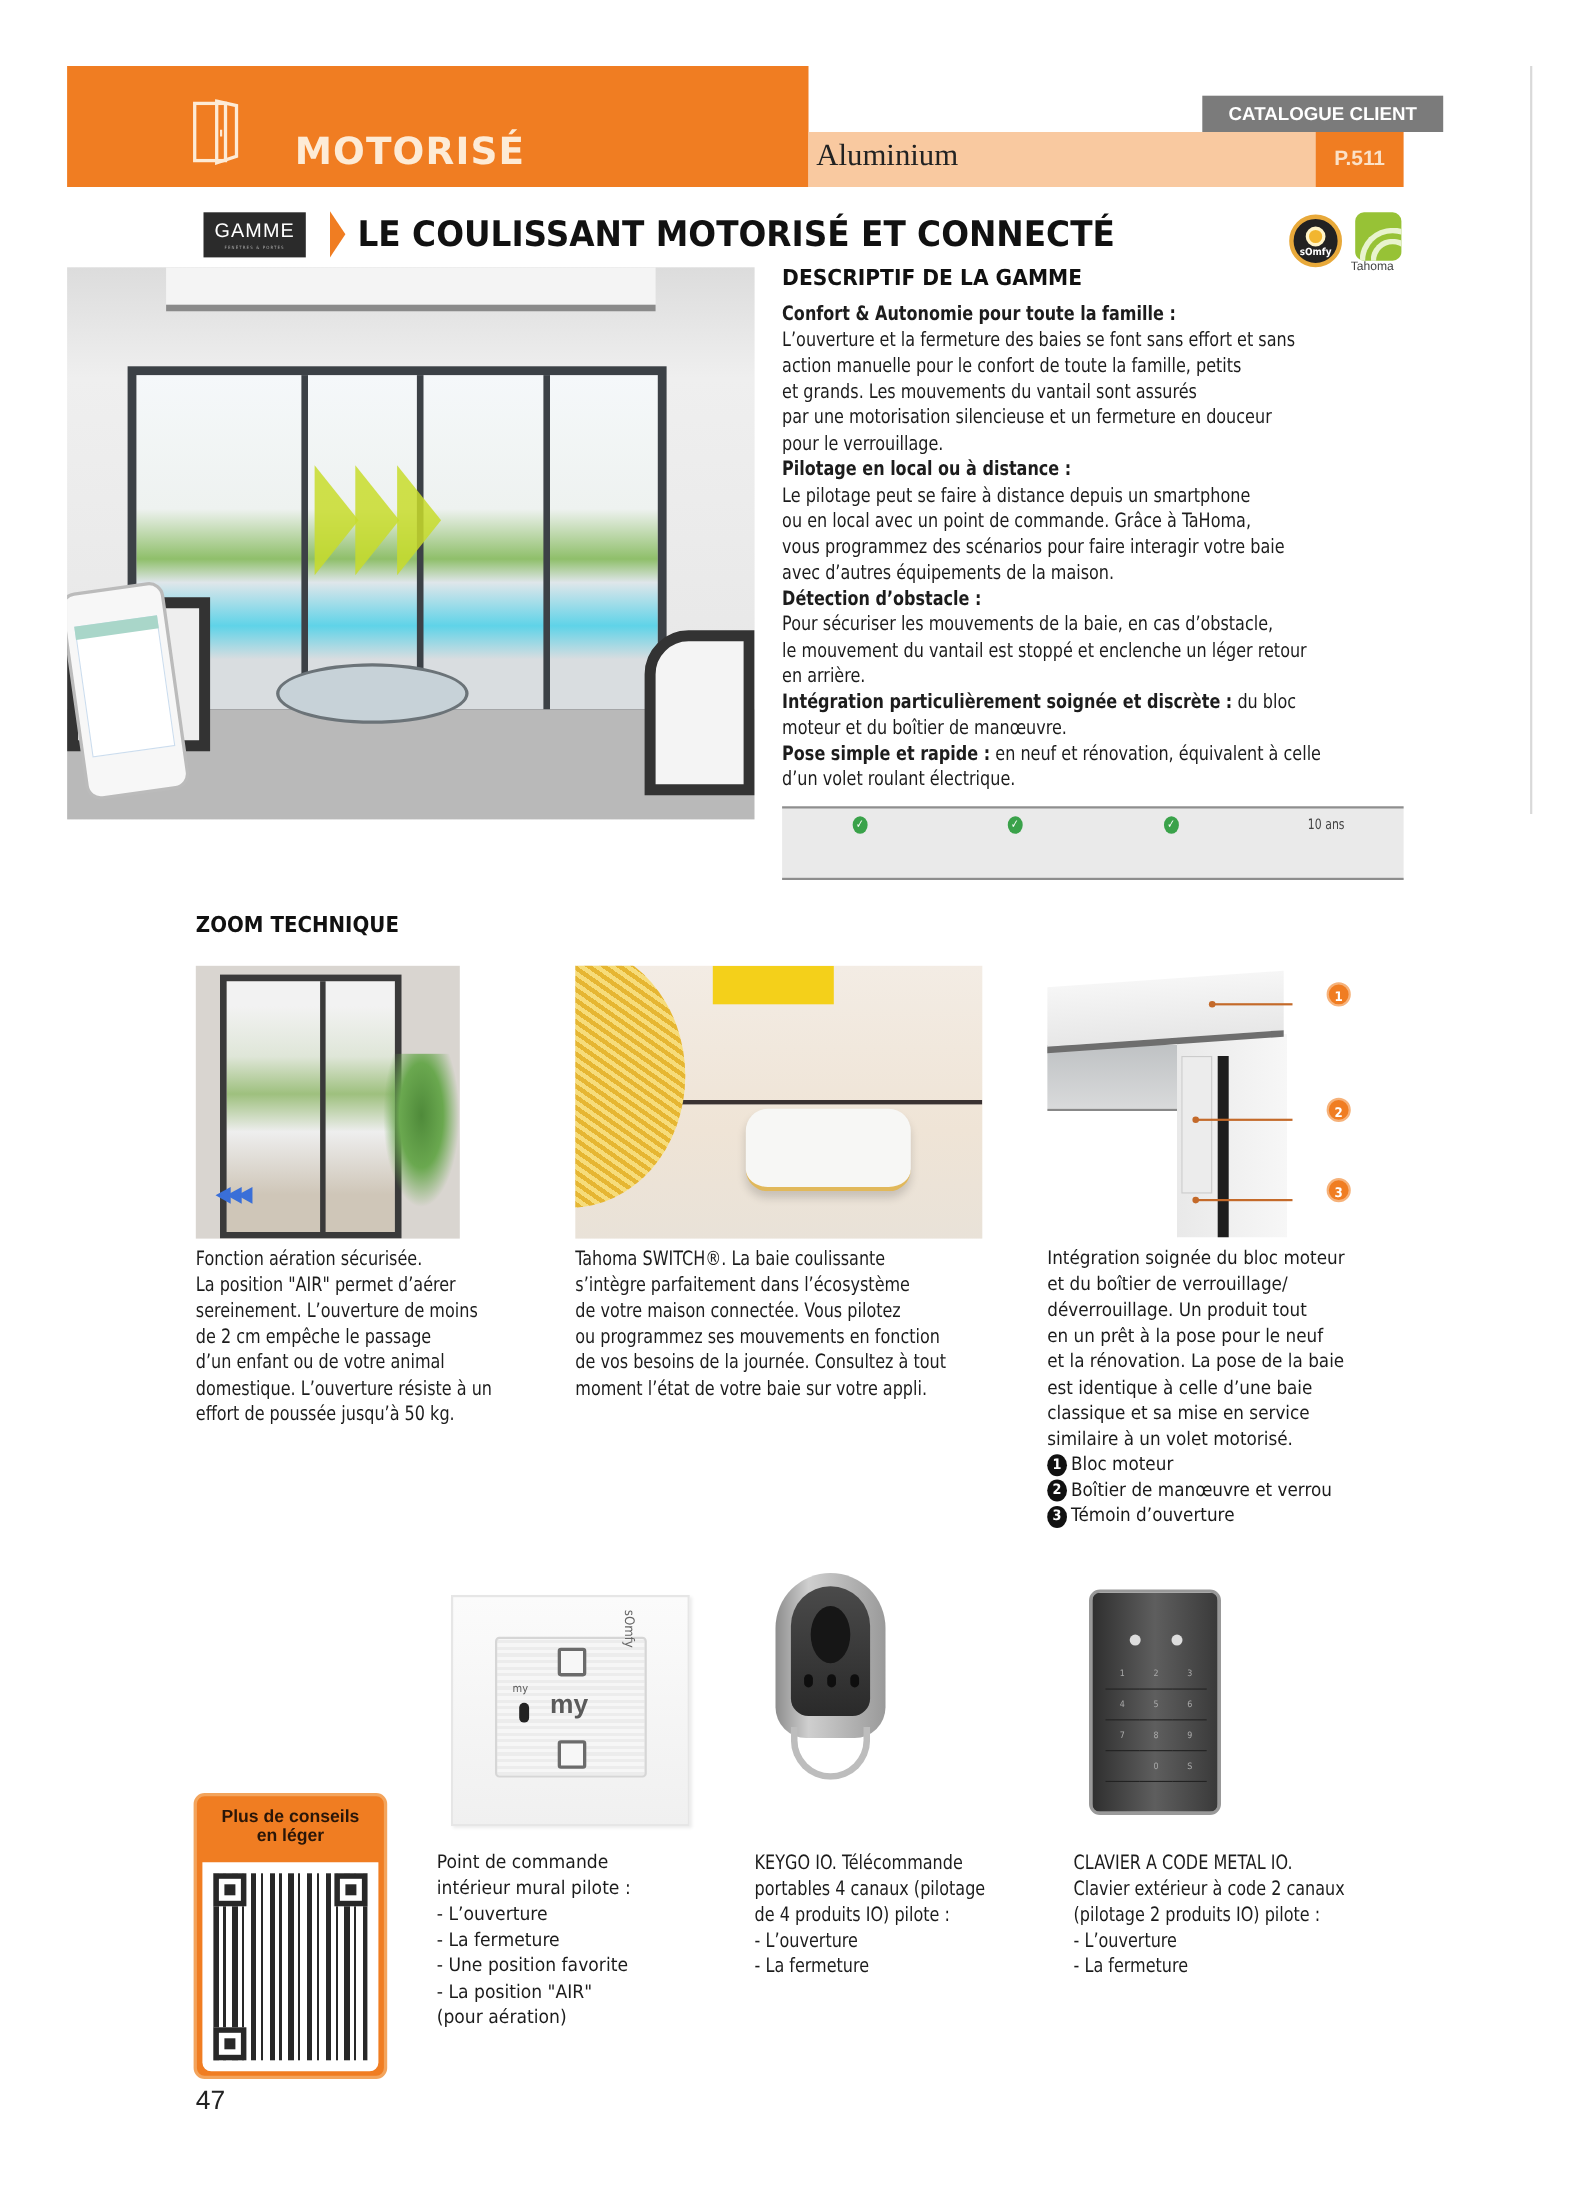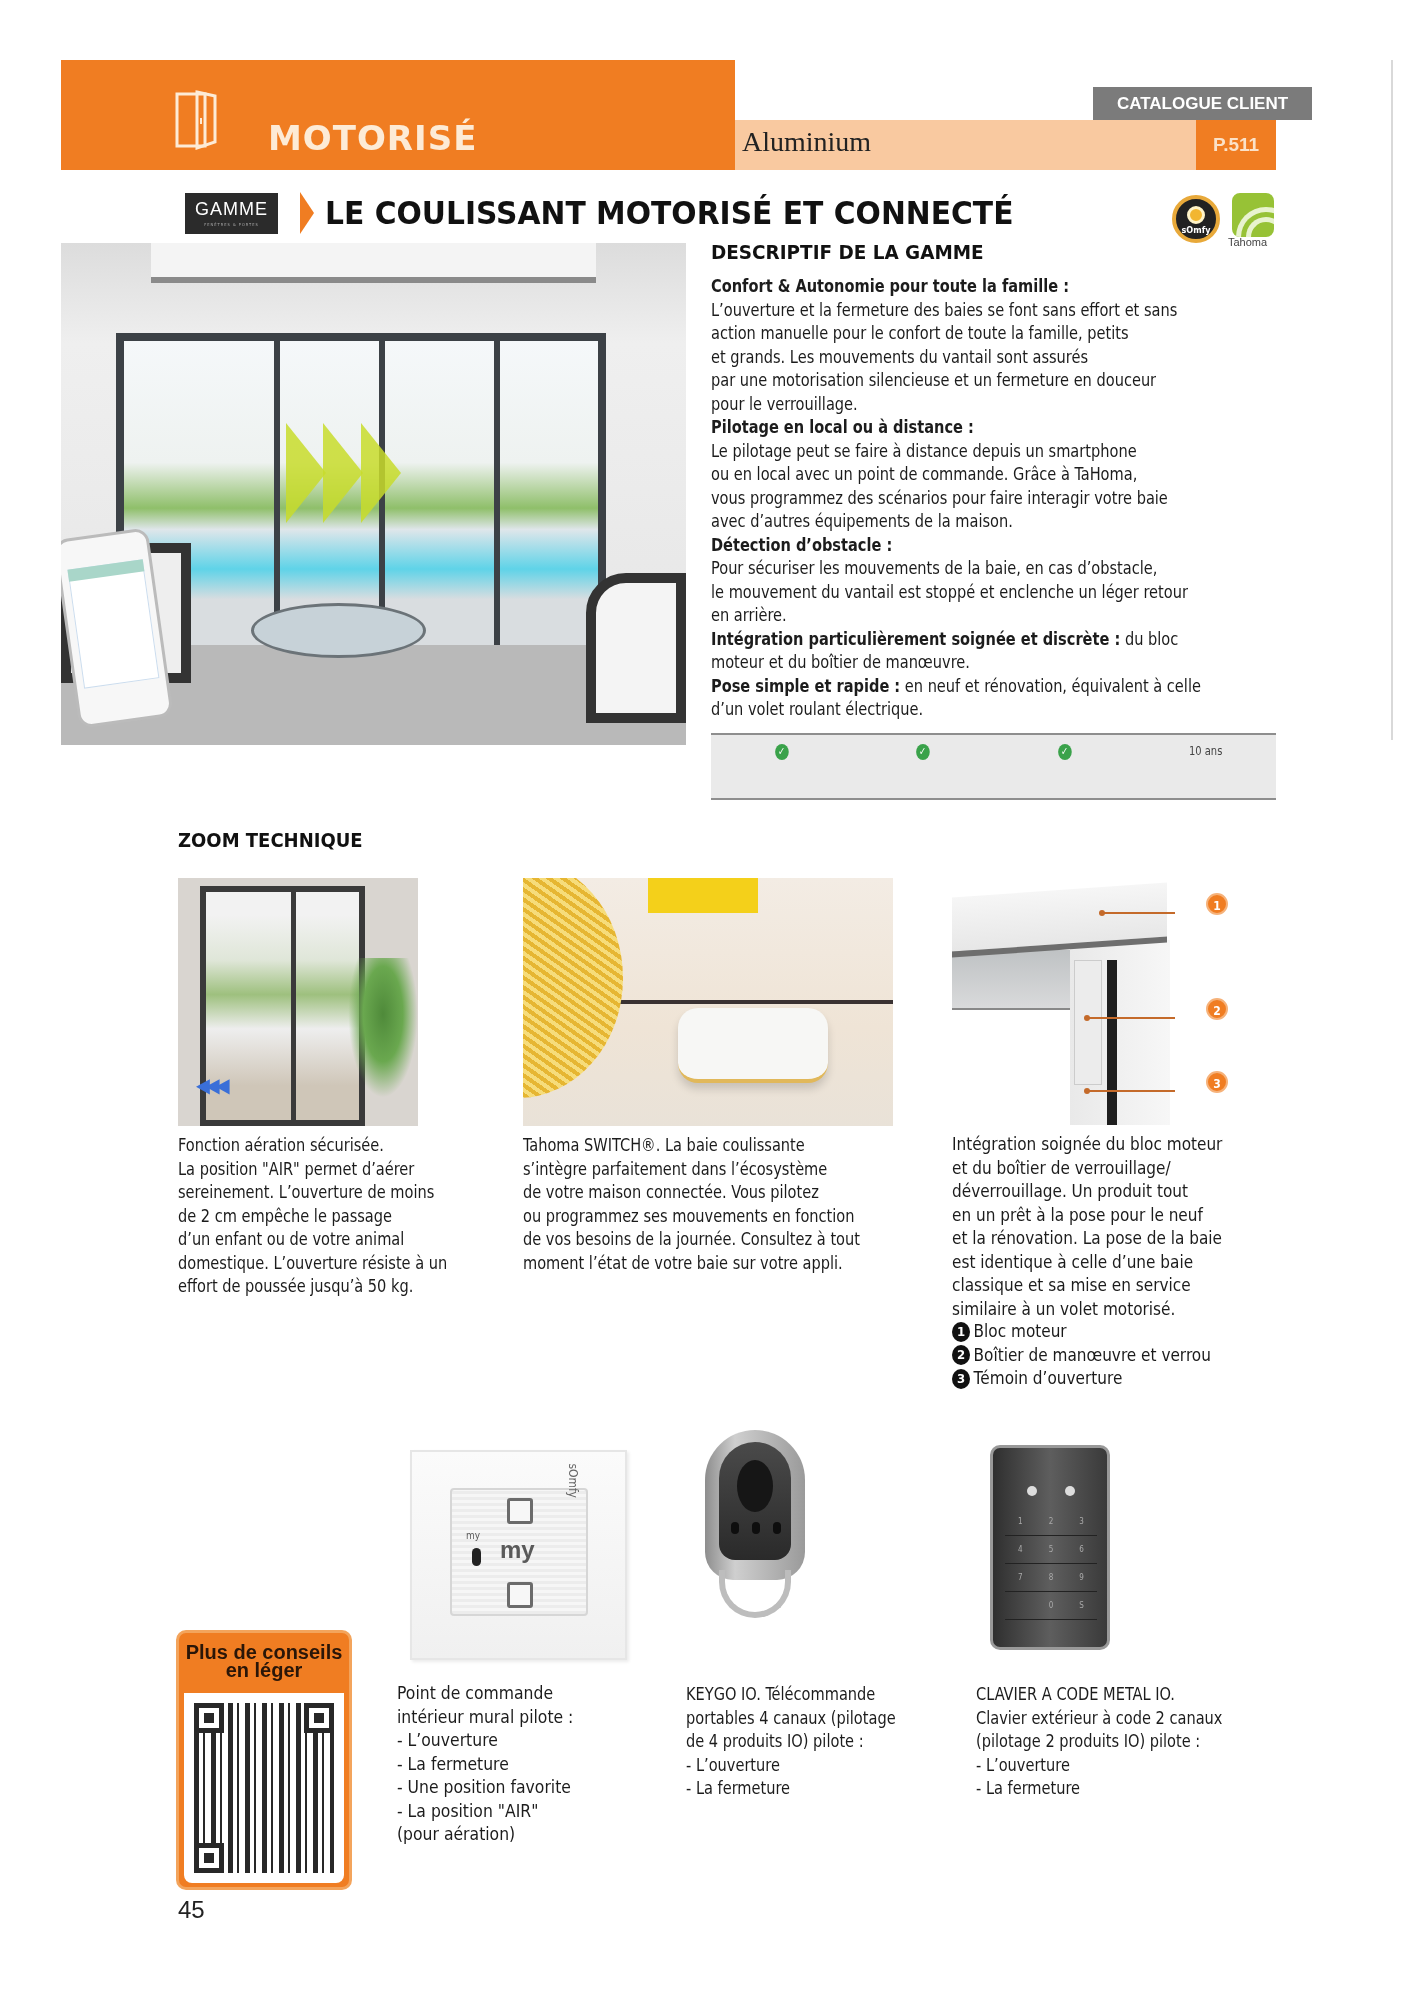--- a/index.html
+++ b/index.html
@@ -105,21 +105,21 @@
   .p-keypad .grid span { border-bottom: 1px solid #222; line-height: 27px; }
   .p-keypad .led { position: absolute; top: 38px; width: 10px; height: 10px; border-radius: 50%; background: #ddd; }
 
   .prod-text { font-family: "DejaVu Sans", sans-serif; font-size: 17px; line-height: 23.5px; color: #1c1c1c; white-space: pre-line; transform: scaleX(0.92); transform-origin: left top; }
   .pt1 { left: 397px; top: 1682px; width: 260px; }
   .pt2 { left: 686px; top: 1682px; width: 260px; font-family: "DejaVu Sans Condensed", "DejaVu Sans", sans-serif; font-size: 18px; transform: scaleX(0.9); }
   .pt3 { left: 976px; top: 1682px; width: 320px; font-family: "DejaVu Sans Condensed", "DejaVu Sans", sans-serif; font-size: 18px; transform: scaleX(0.9); }
 
   
   .qr-card { left: 176px; top: 1630px; width: 176px; height: 260px; background: #f07d22; border-radius: 10px; border: 3px solid #f3a45c; }
-  .qr-card .lbl { position: absolute; left: 0; right: 0; top: 10px; text-align: center; font-family: "Liberation Sans", sans-serif; font-weight: bold; font-size: 20px; line-height: 18px; color: #2a1608; }
+  .qr-card .lbl { position: absolute; left: 0; right: 0; top: 10px; text-align: center; font-family: "Liberation Sans", sans-serif; font-weight: bold; font-size: 16px; line-height: 18px; color: #2a1608; }
   .qr-card .qr { position: absolute; left: 5px; top: 60px; width: 160px; height: 190px; background: #fff; border-radius: 0 0 8px 8px; padding: 10px; }
   .qr-card .qr .m { width: 100%; height: 100%; background:
       repeating-linear-gradient(90deg, #111 0 5px, transparent 5px 9px, #111 9px 11px, transparent 11px 17px),
       repeating-linear-gradient(0deg, rgba(255,255,255,.0) 0 6px, #fff 6px 9px, transparent 9px 13px); opacity: .9; position: relative; }
   .qr-card .fp { position: absolute; width: 30px; height: 30px; border: 5px solid #111; background: #fff; }
   .qr-card .fp::after { content: ""; position: absolute; left: 5px; top: 5px; width: 10px; height: 10px; background: #111; }
   .page-num { left: 178px; top: 1896px; font-family: "Liberation Sans", sans-serif; font-size: 24px; color: #222; }
 </style>
 </head>
 <body>
@@ -335,13 +335,13 @@
   </div>
   <div class="qr">
     <div class="m">
       <div class="fp" style="left:0;top:0;"></div>
       <div class="fp" style="right:0;top:0;"></div>
       <div class="fp" style="left:0;bottom:0;"></div>
     </div>
   </div>
 </div>
 
-<div class="abs page-num">45</div>
+<div class="abs page-num">47</div>
 
 </body></html>

